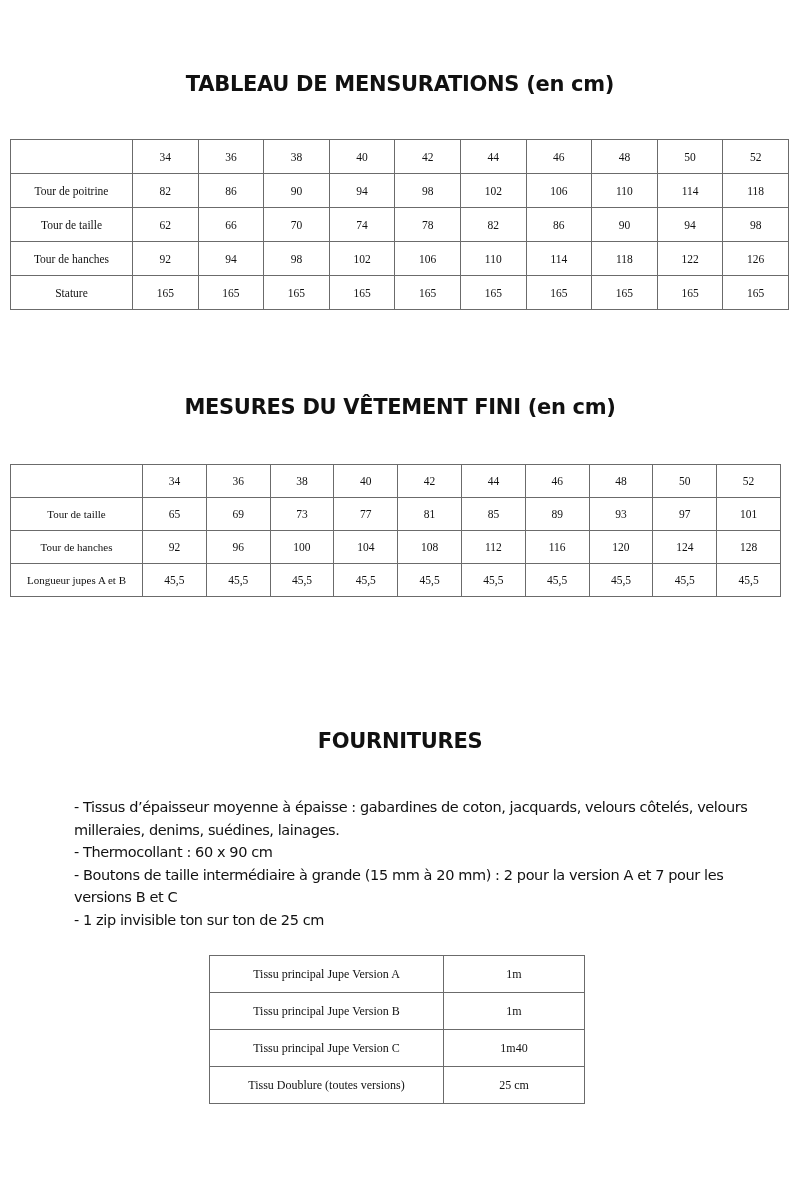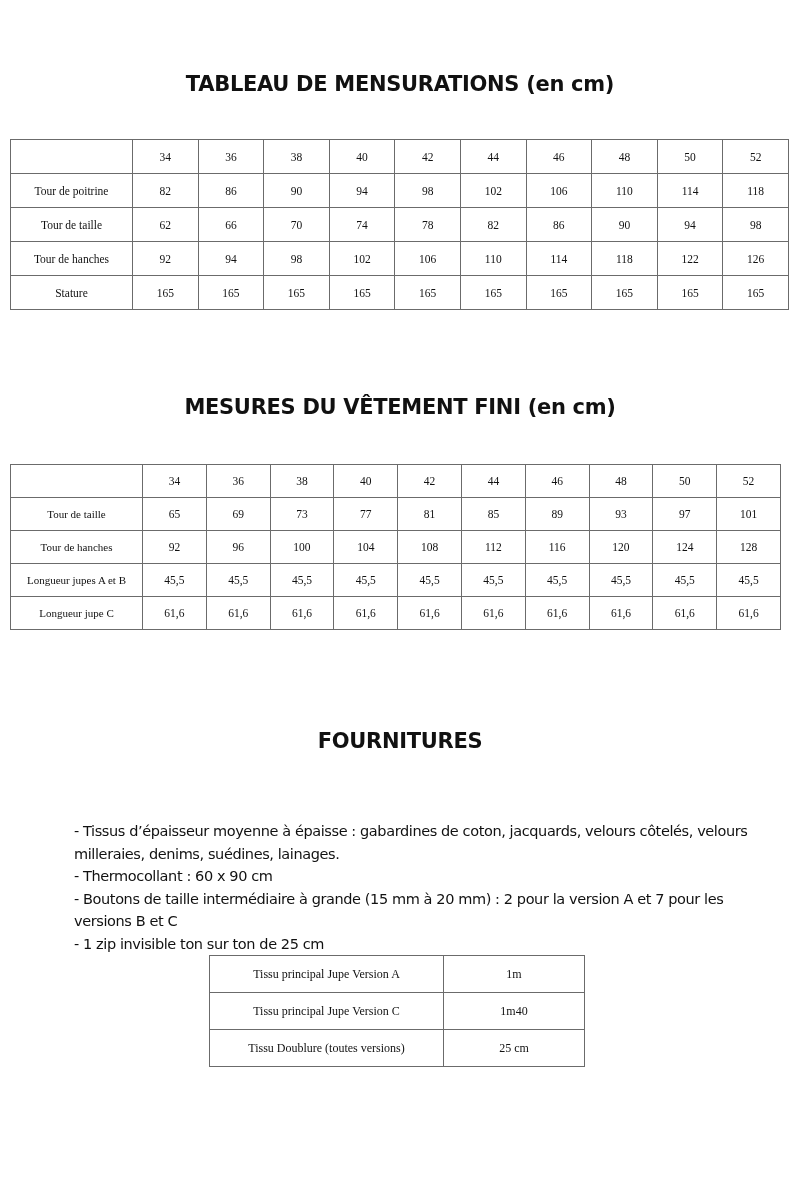--- a/index.html
+++ b/index.html
@@ -23,21 +23,21 @@
     #t1 { left: 10px; top: 139px; width: 779px; }
     #t1 td { height: 33px; }
     #t1 td.lbl { width: 121px; }
     #t2 { left: 10px; top: 464px; width: 771px; }
     #t2 td { height: 32px; }
     #t2 td.lbl { width: 131px; font-size: 11px; }
     #t3 { left: 209px; top: 955px; width: 376px; font-size: 12px; }
     #t3 td { height: 36px; }
     #t3 td.lbl { width: 233px; }
     .supplies {
-      position: absolute; left: 74px; top: 820px; width: 680px;
+      position: absolute; left: 74px; top: 796px; width: 680px;
       font-family: "DejaVu Sans", sans-serif; font-size: 14.5px; line-height: 22.5px;
       margin: 0; padding: 0; list-style: none; letter-spacing: -0.4px;
     }
     .supplies li { margin: 0; padding: 0; }
   </style>
 </head>
 <body>
 
 <h1 class="title" style="top:72px;">TABLEAU DE MENSURATIONS (en cm)</h1>
 
@@ -160,52 +160,43 @@
       <td>45,5</td>
       <td>45,5</td>
       <td>45,5</td>
       <td>45,5</td>
       <td>45,5</td>
       <td>45,5</td>
       <td>45,5</td>
       <td>45,5</td>
       <td>45,5</td>
     </tr>
-    <tr>
-      <td class="lbl">Longueur jupe C</td>
-      <td>61,6</td>
-      <td>61,6</td>
-      <td>61,6</td>
-      <td>61,6</td>
-      <td>61,6</td>
-      <td>61,6</td>
-      <td>61,6</td>
-      <td>61,6</td>
-      <td>61,6</td>
-      <td>61,6</td>
-    </tr>
   </tbody>
 </table>
 
 <h1 class="title" style="top:729px;">FOURNITURES</h1>
 
 <ul class="supplies">
   <li>- Tissus d’épaisseur moyenne à épaisse : gabardines de coton, jacquards, velours côtelés, velours milleraies, denims, suédines, lainages.</li>
   <li>- Thermocollant : 60 x 90 cm</li>
   <li>- Boutons de taille intermédiaire à grande (15 mm à 20 mm) : 2 pour la version A et 7 pour les versions B et C</li>
   <li>- 1 zip invisible ton sur ton de 25 cm</li>
 </ul>
 
 <table class="grid" id="t3">
   <tbody>
     <tr>
       <td class="lbl">Tissu principal Jupe Version A</td>
       <td>1m</td>
     </tr>
     <tr>
+      <td class="lbl">Tissu principal Jupe Version B</td>
+      <td>1m</td>
+    </tr>
+    <tr>
       <td class="lbl">Tissu principal Jupe Version C</td>
       <td>1m40</td>
     </tr>
     <tr>
       <td class="lbl">Tissu Doublure (toutes versions)</td>
       <td>25 cm</td>
     </tr>
   </tbody>
 </table>
 

